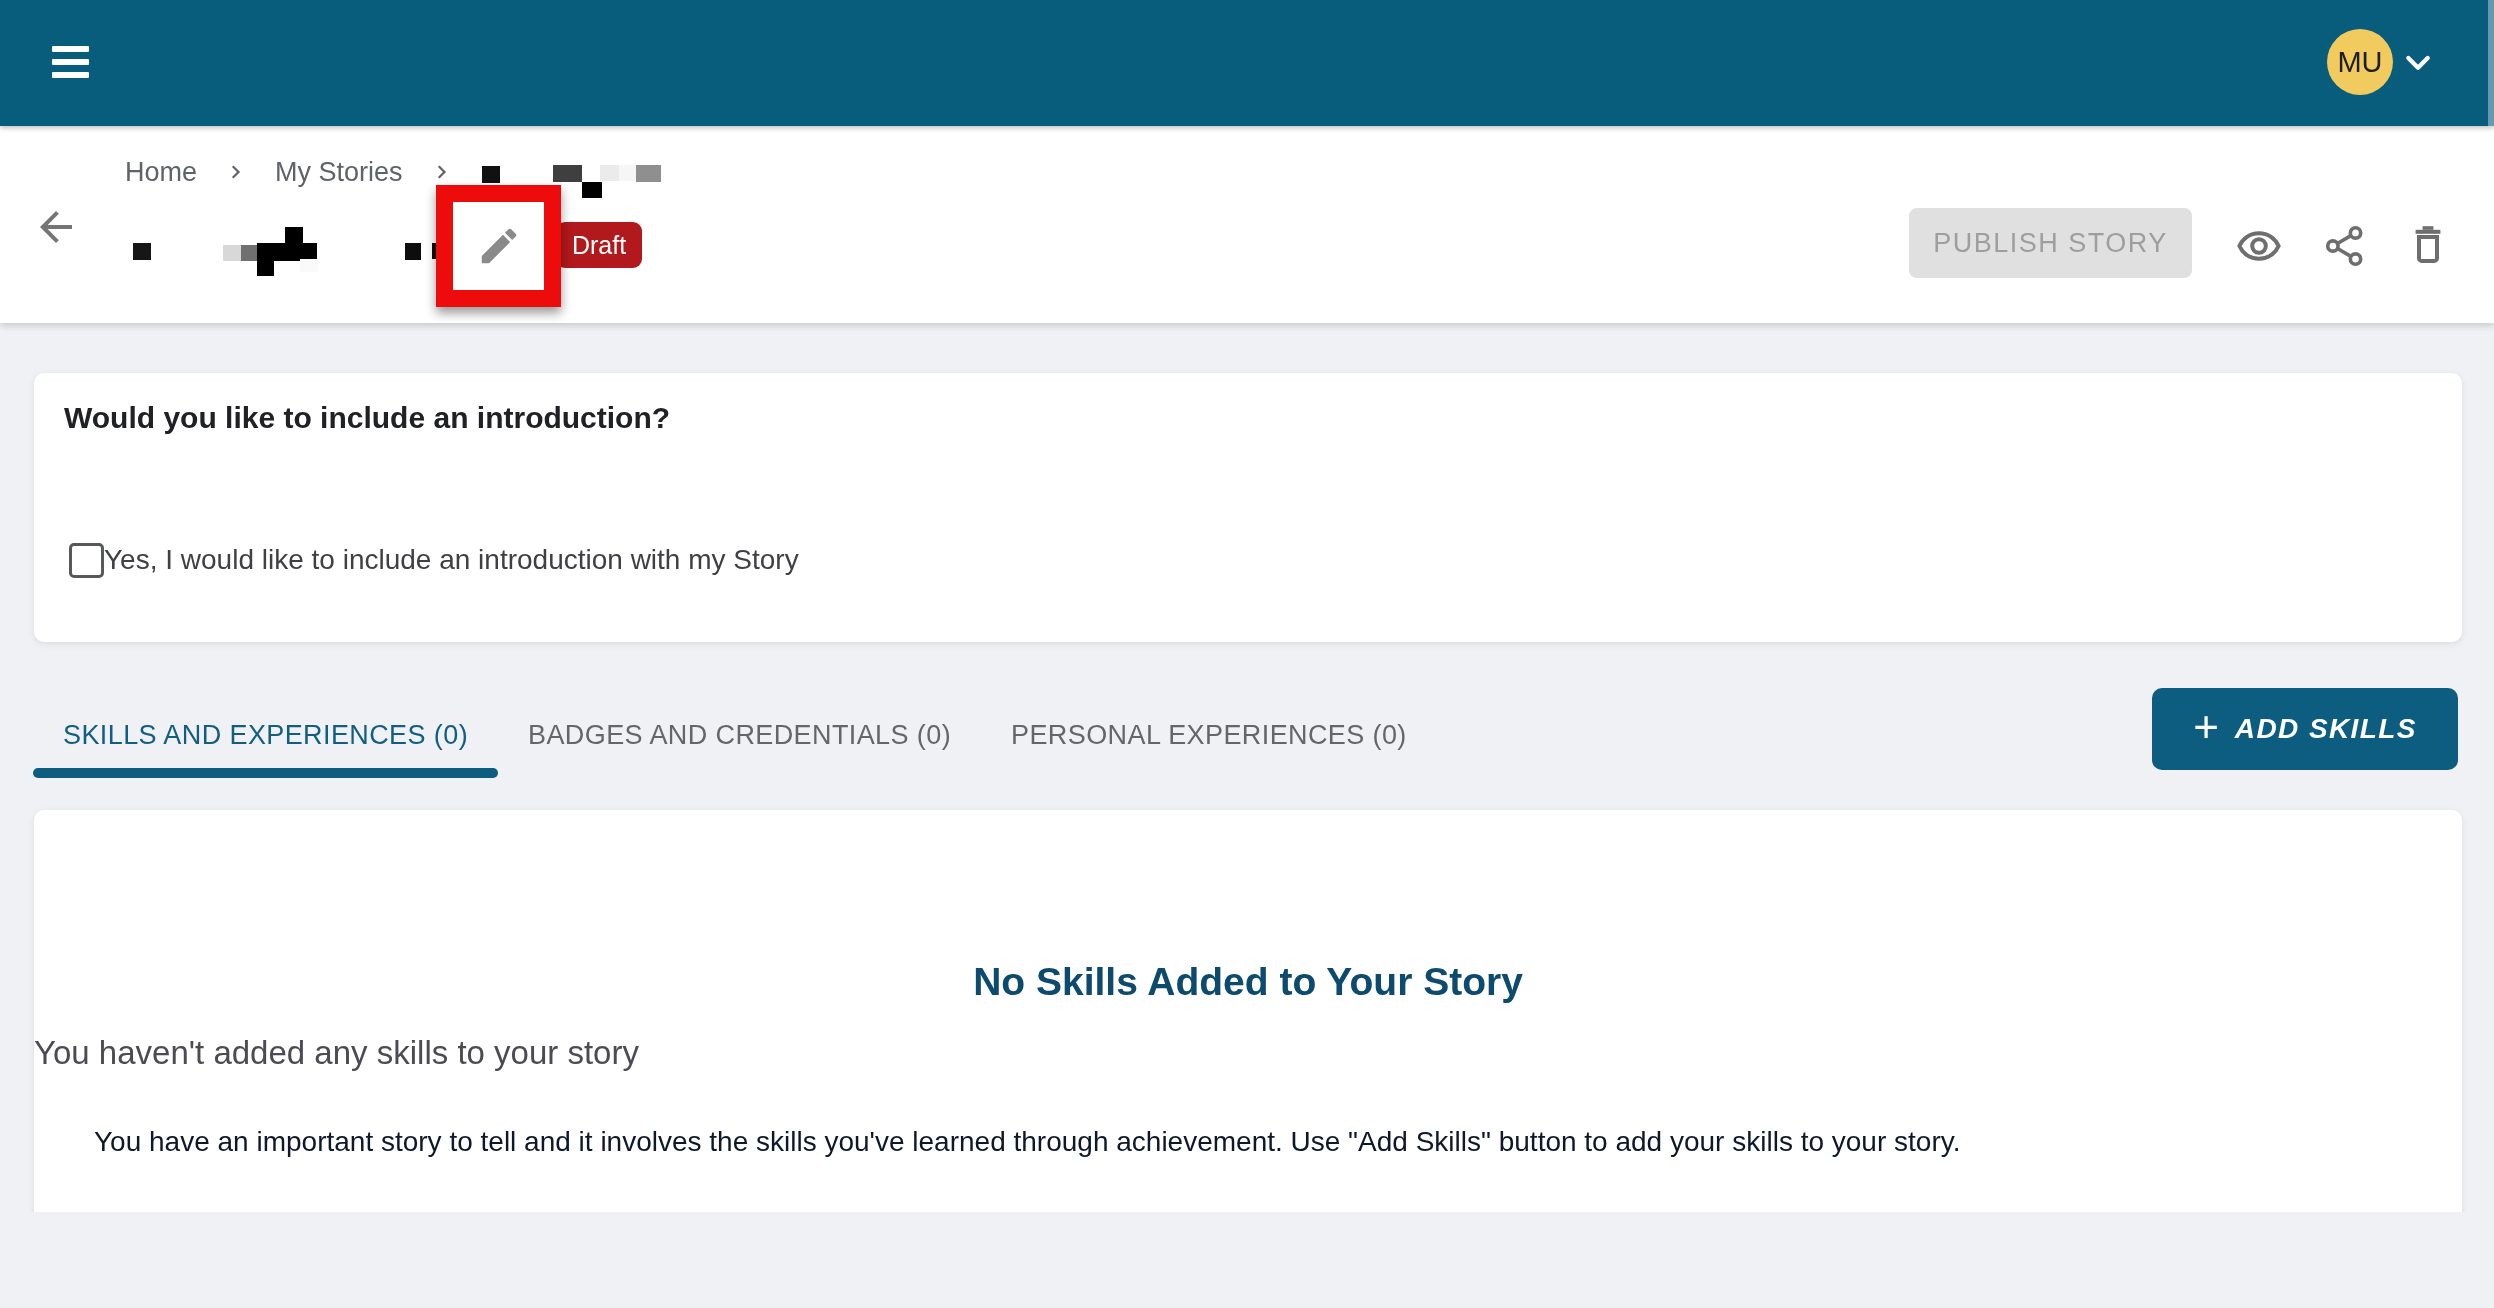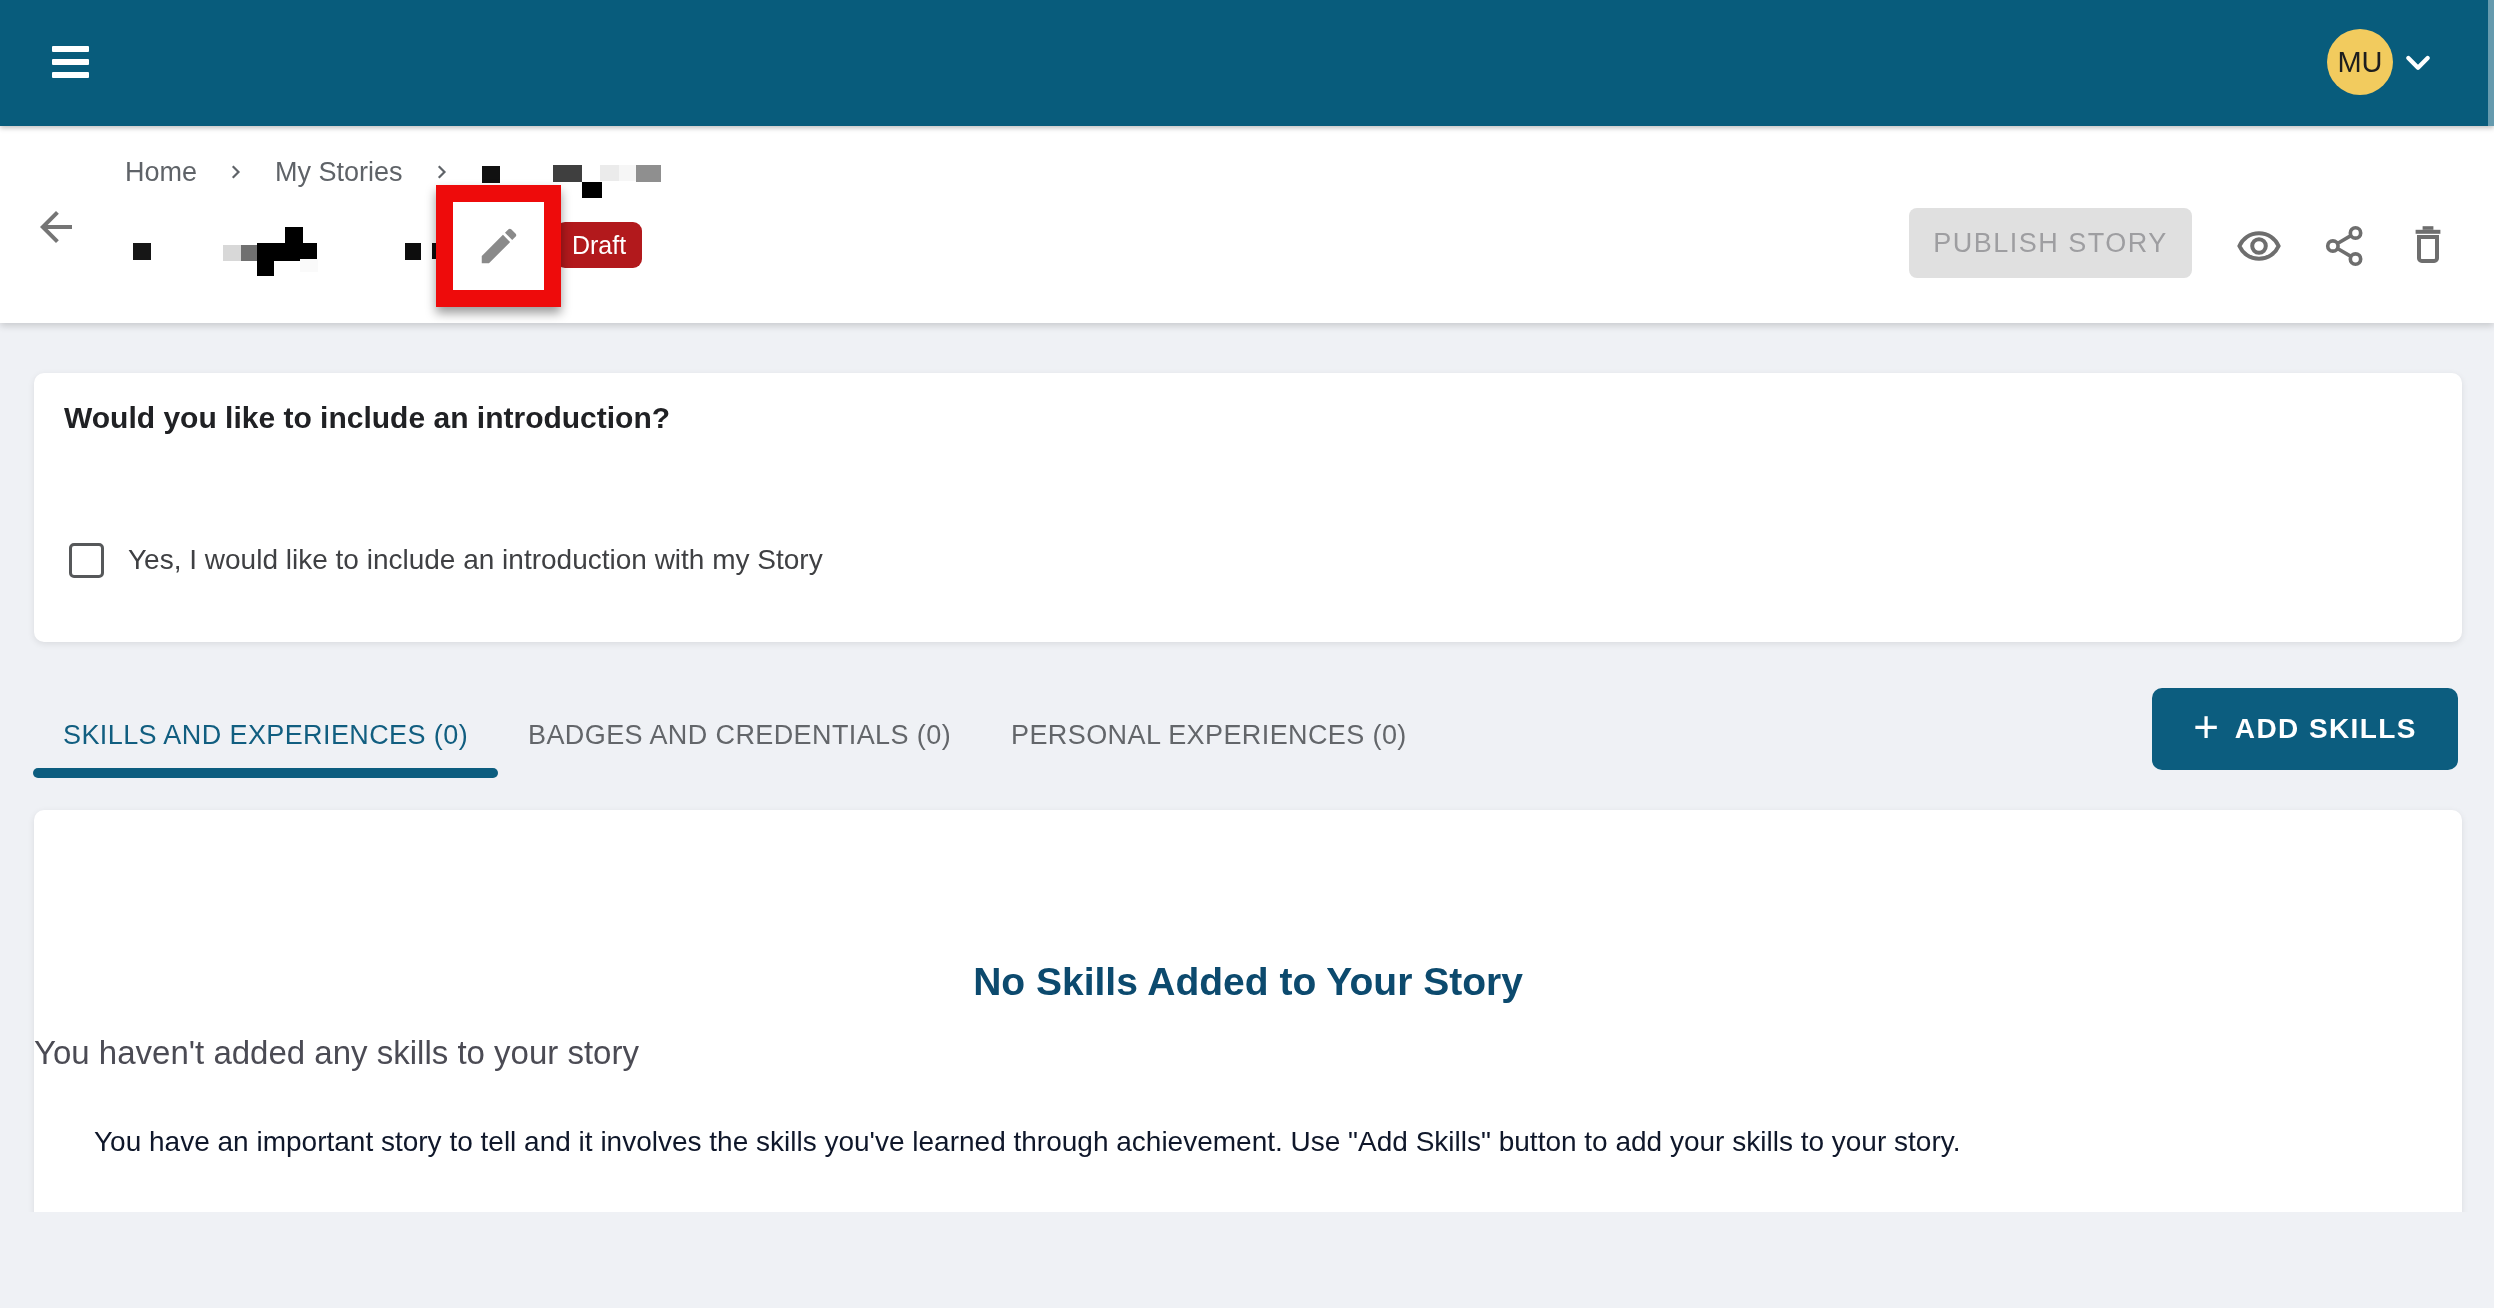--- a/index.html
+++ b/index.html
@@ -42,32 +42,32 @@
   .publish-btn{position:absolute;left:1909px;top:82px;width:283px;height:70px;background:var(--disabled-button-bg);border:none;border-radius:8px;color:var(--disabled-button-text);font-size:27px;font-weight:500;letter-spacing:1.5px;font-family:inherit;cursor:default;}
   .icon-btn{position:absolute;width:48px;height:48px;background:none;border:none;cursor:pointer;padding:0;}
   .icon-eye{left:2235px;top:96px;}
   .icon-share{left:2320px;top:97px;}
   .icon-trash{left:2404px;top:95px;}
 
   
   .card{position:absolute;left:34px;width:2428px;background:#fff;border-radius:10px;box-shadow:0 2px 7px rgba(0,0,0,.09);}
   .intro-card{top:373px;height:269px;}
   .intro-heading{position:absolute;left:30px;top:28px;font-size:30px;font-weight:700;color:#202124;}
-  .checkbox-row{position:absolute;left:35px;top:163px;height:48px;display:flex;align-items:center;gap:24px;}
+  .checkbox-row{position:absolute;left:35px;top:163px;height:48px;display:flex;align-items:center;}
   .checkbox{width:35px;height:35px;border:3px solid #56585a;border-radius:5px;background:#fff;cursor:pointer;flex:none;}
   .checkbox-label{font-size:28px;color:#3f4043;}
 
   
   .tabs{position:absolute;left:33px;top:690px;height:90px;display:flex;}
   .tab{position:relative;height:90px;padding:0 30px;display:flex;align-items:center;background:none;border:none;font-family:inherit;font-size:27px;font-weight:500;letter-spacing:.4px;color:#63666a;cursor:pointer;}
   .tab.active{color:var(--active-tab-teal);}
   .tab.active::after{content:"";position:absolute;left:0;right:0;bottom:2px;height:10px;border-radius:5px;background:var(--accent-teal);}
   .add-skills-btn{position:absolute;left:2152px;top:688px;width:306px;height:82px;background:var(--accent-teal);border:none;border-radius:10px;color:#fff;display:flex;align-items:center;justify-content:center;gap:16px;cursor:pointer;font-family:inherit;}
   .add-skills-btn .plus{font-size:44px;font-weight:300;line-height:1;margin-top:-4px;}
-  .add-skills-btn .lbl{font-size:28px;font-weight:600;letter-spacing:1.4px;}
+  .add-skills-btn .lbl{font-size:28px;font-weight:600;letter-spacing:1.4px;font-style:italic;}
 
   
   .empty-card{top:810px;height:440px;}
   .empty-title{position:absolute;left:0;right:0;top:150px;text-align:center;font-size:39px;font-weight:700;color:#0c4a6e;}
   .empty-subtitle{position:absolute;left:0;right:0;top:224px;text-align:left;font-size:33px;color:#4b4b54;}
   .empty-body{position:absolute;left:60px;right:60px;top:316px;text-align:left;font-size:28px;color:#0f172a;}
 </style>
 </head>
 <body>
 

